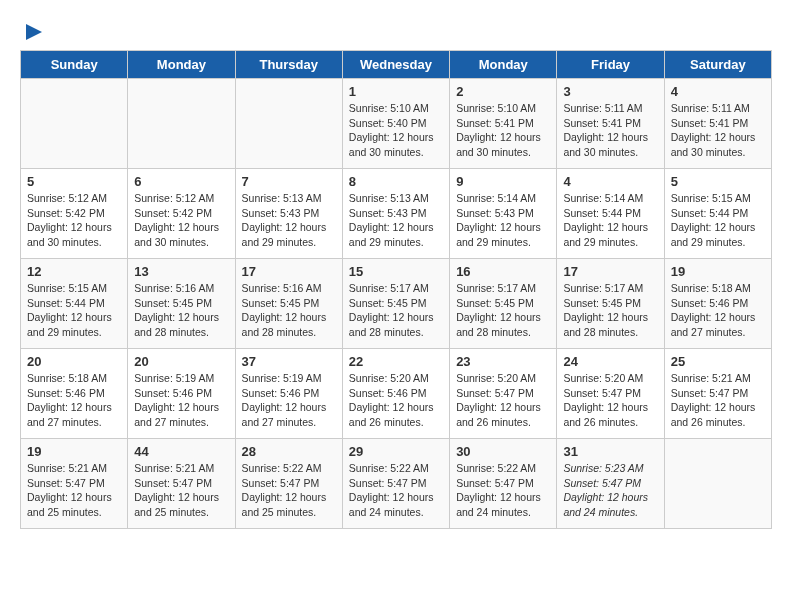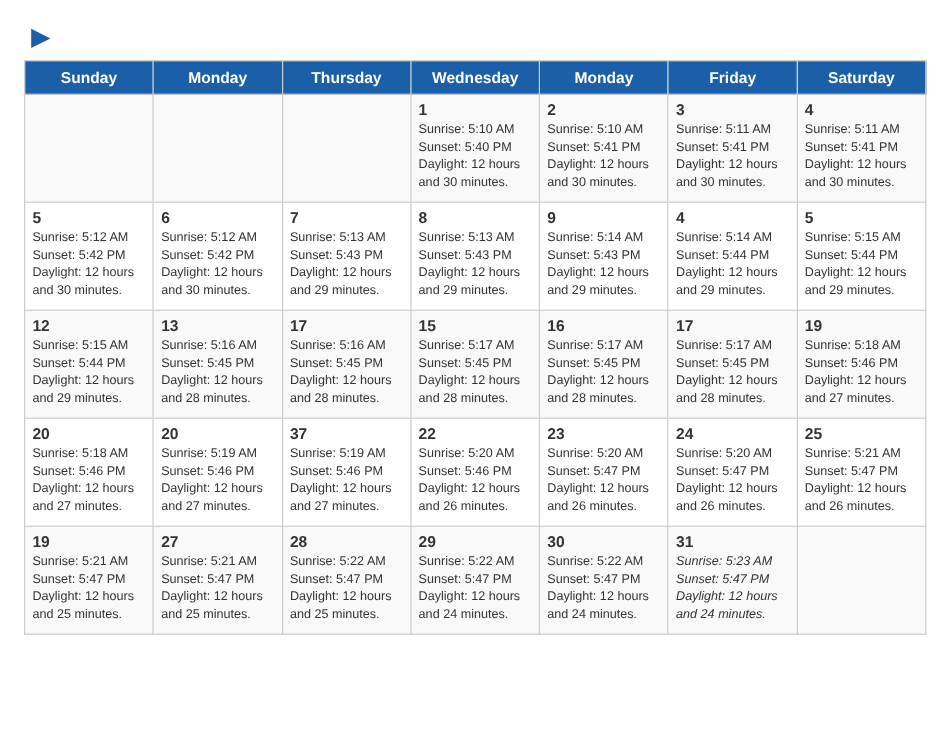--- a/index.html
+++ b/index.html
@@ -307,21 +307,21 @@
       </tr>
       <tr>
         <td>
           <span class="day-num">19</span>
           <div class="day-info" style="white-space: pre-line;">Sunrise: 5:21 AM
 Sunset: 5:47 PM
 Daylight: 12 hours
 and 25 minutes.</div>
         </td>
         <td>
-          <span class="day-num">27</span>
+          <span class="day-num">44</span>
           <div class="day-info" style="white-space: pre-line;">Sunrise: 5:21 AM
 Sunset: 5:47 PM
 Daylight: 12 hours
 and 25 minutes.</div>
         </td>
         <td>
           <span class="day-num">28</span>
           <div class="day-info" style="white-space: pre-line;">Sunrise: 5:22 AM
 Sunset: 5:47 PM
 Daylight: 12 hours

